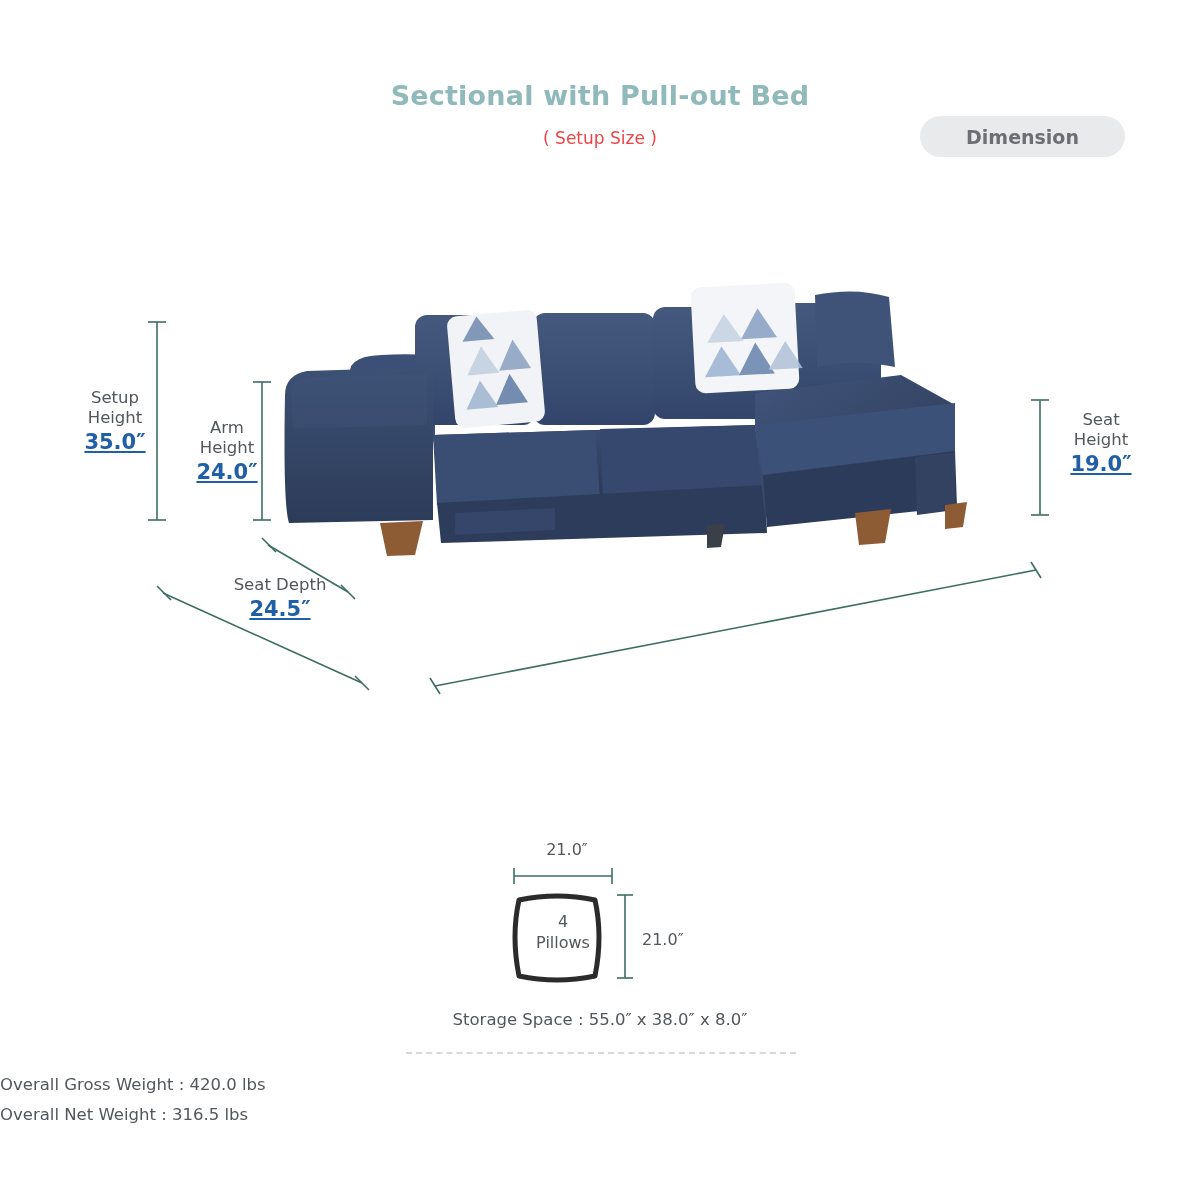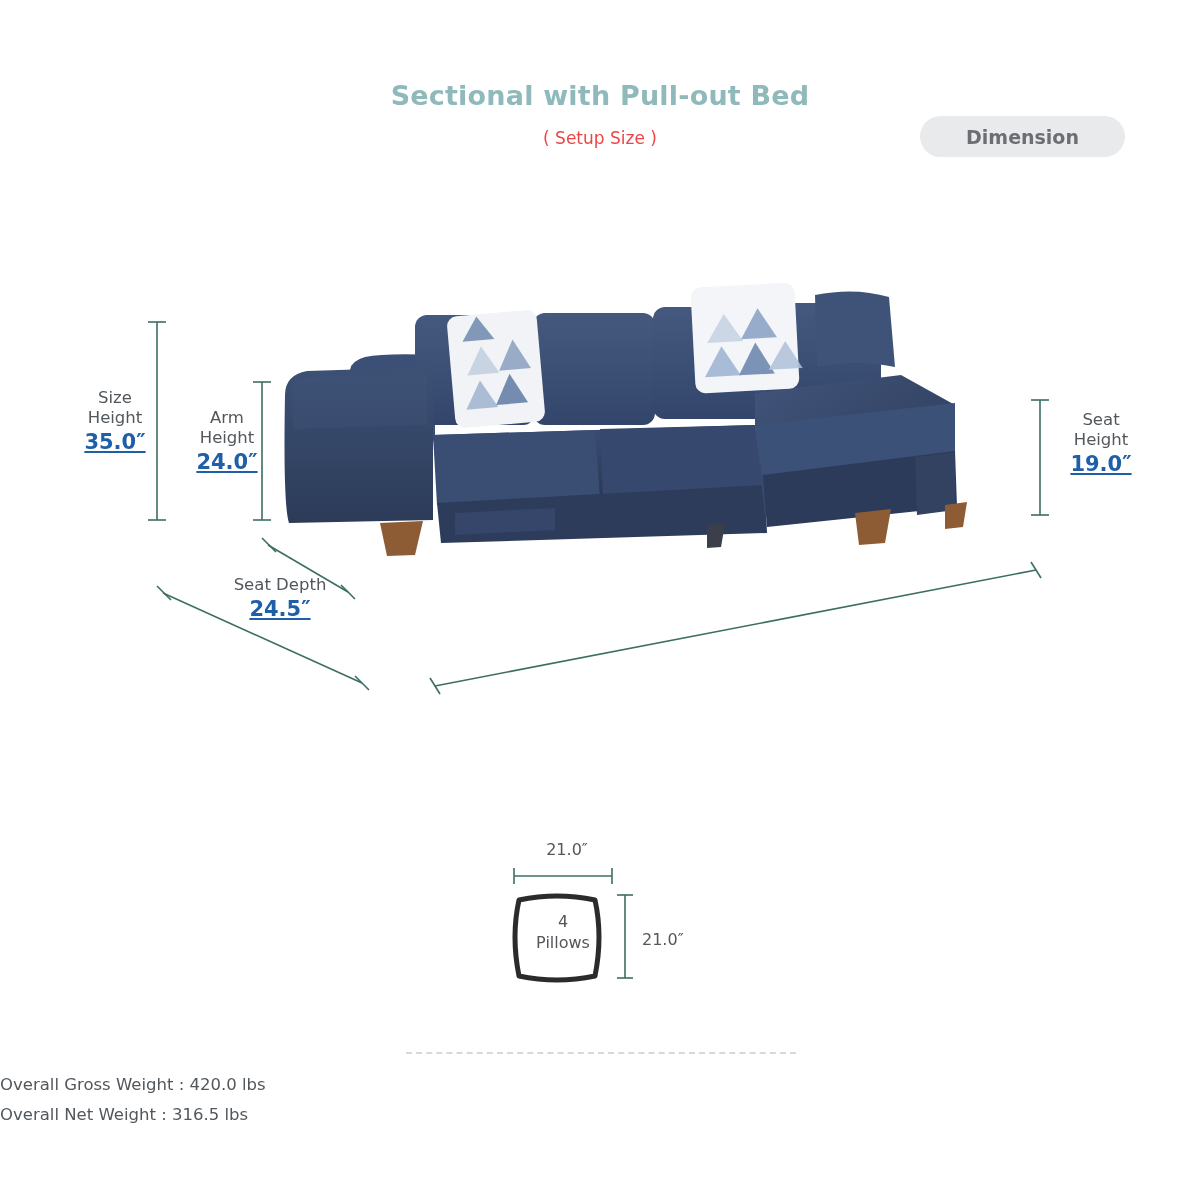--- a/index.html
+++ b/index.html
@@ -263,26 +263,26 @@
       <line x1="157" y1="586" x2="171" y2="600"></line>
       <line x1="355" y1="676" x2="369" y2="690"></line>
 
       <line x1="435" y1="686" x2="1036" y2="570"></line>
       <line x1="430" y1="678" x2="440" y2="694"></line>
       <line x1="1031" y1="562" x2="1041" y2="578"></line>
     </g>
   </svg>
 
   <div class="mlabel" style="left:60px; top:388px; width:110px;">
-    <span>Size</span><br>
+    <span>Setup</span><br>
     <span>Height</span>
     <span class="val">35.0″</span>
   </div>
 
-  <div class="mlabel" style="left:172px; top:408px; width:110px;">
+  <div class="mlabel" style="left:172px; top:418px; width:110px;">
     <span>Arm</span><br>
     <span>Height</span>
     <span class="val">24.0″</span>
   </div>
 
   <div class="mlabel" style="left:1046px; top:410px; width:110px;">
     <span>Seat</span><br>
     <span>Height</span>
     <span class="val">19.0″</span>
   </div>
@@ -307,19 +307,20 @@
       <line x1="617" y1="978" x2="633" y2="978"></line>
     </g>
     <path d="M519 900 q-8 36 0 76 q38 8 76 0 q8 -40 0 -76 q-38 -8 -76 0 Z" fill="none" stroke="#2b2b2b" stroke-width="5" stroke-linejoin="round"></path>
   </svg>
 
   <div class="pillow-text">
     <div>4</div>
     <div>Pillows</div>
   </div>
 
+  <div class="storage">Storage Space : 55.0″ x 38.0″ x 8.0″</div>
   <div class="divider"></div>
   <div class="weights">
     <div>Overall Gross Weight : 420.0 lbs</div>
     <div>Overall Net Weight : 316.5 lbs</div>
   </div>
 
 </div>
 
 </body></html>

